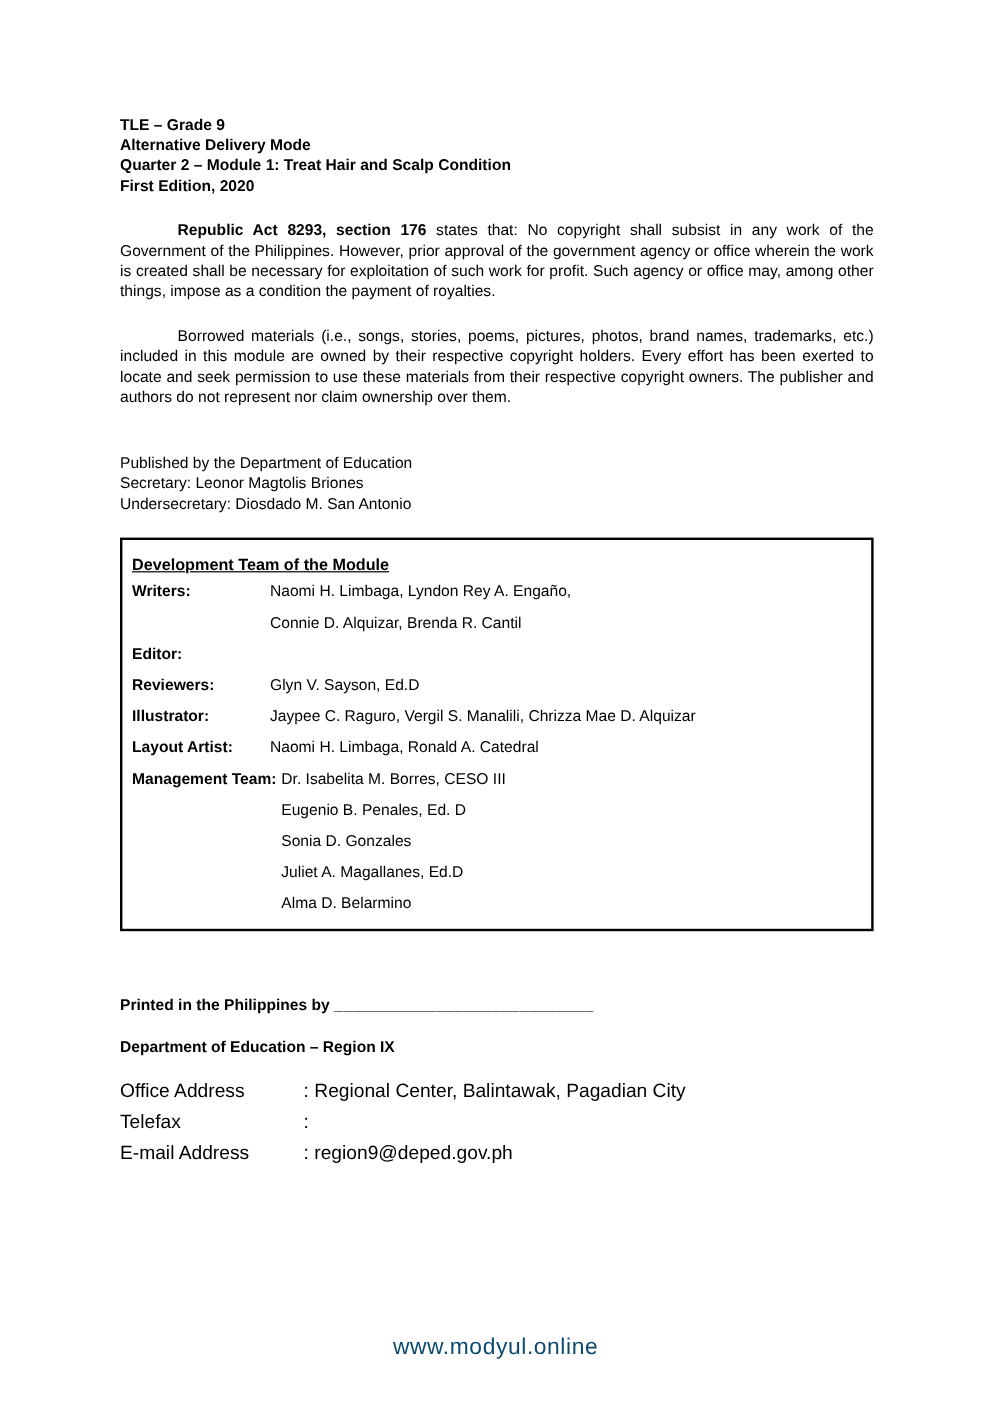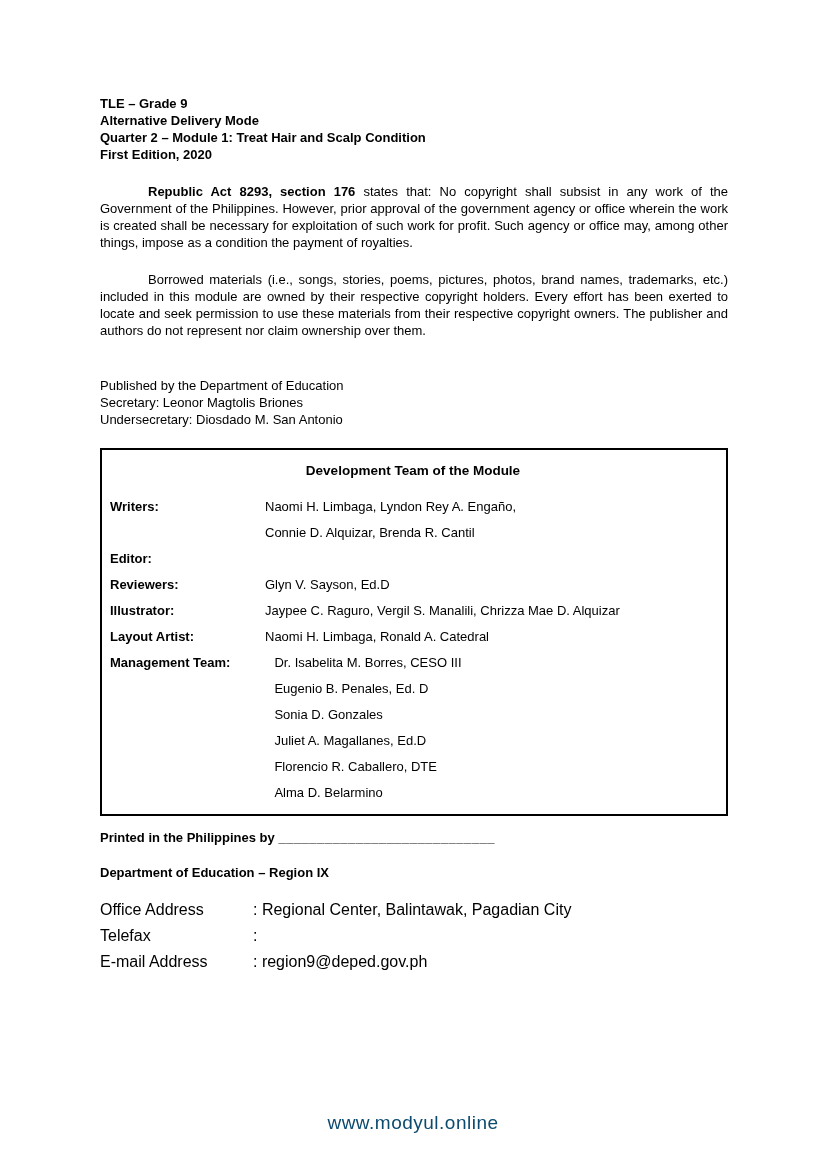--- a/index.html
+++ b/index.html
@@ -26,25 +26,25 @@
 
   .publisher-block { top: 377px; font-size: 13px; line-height: 17px; }
 
   .dev-box {
     top: 448px;
     border: 2px solid #000;
     padding: 12px 10px 8px 8px;
     background: #fff;
   }
   .box-title {
-    text-align: center; font-weight: bold;
+    text-align: left; font-weight: bold;
     font-size: 13.5px; line-height: 18px;
-    margin-bottom: 14px;
+    text-decoration: underline;
   }
-  .box-row { display: flex; min-height: 26px; font-size: 13px; gap: 40px; }
+  .box-row { display: flex; min-height: 26px; font-size: 13px; }
   .box-label {
     flex: 0 0 auto; min-width: 115px;
     font-weight: bold; line-height: 26px;
     padding-right: 4px;
   }
   .box-values { flex: 1 1 auto; }
   .box-value { line-height: 26px; }
 
   .printed-line { top: 829px; font-weight: bold; font-size: 13px; line-height: 17px; }
   .blank-underline { letter-spacing: 0.5px; }
@@ -121,21 +121,20 @@
       </div>
     </div>
 
     <div class="box-row">
       <div class="box-label">Management Team:</div>
       <div class="box-values">
         <div class="box-value">Dr. Isabelita M. Borres, CESO III</div>
         <div class="box-value">Eugenio B. Penales, Ed. D</div>
         <div class="box-value">Sonia D. Gonzales</div>
         <div class="box-value">Juliet A. Magallanes, Ed.D</div>
-        <div class="box-value">Florencio R. Caballero, DTE</div>
         <div class="box-value">Alma D. Belarmino</div>
       </div>
     </div>
   </div>
 
   <p class="block printed-line"><span>Printed in the Philippines by</span> <span class="blank-underline">____________________________</span></p>
 
   <p class="block dept-line">Department of Education – Region IX</p>
 
   <div class="block contact-table">

